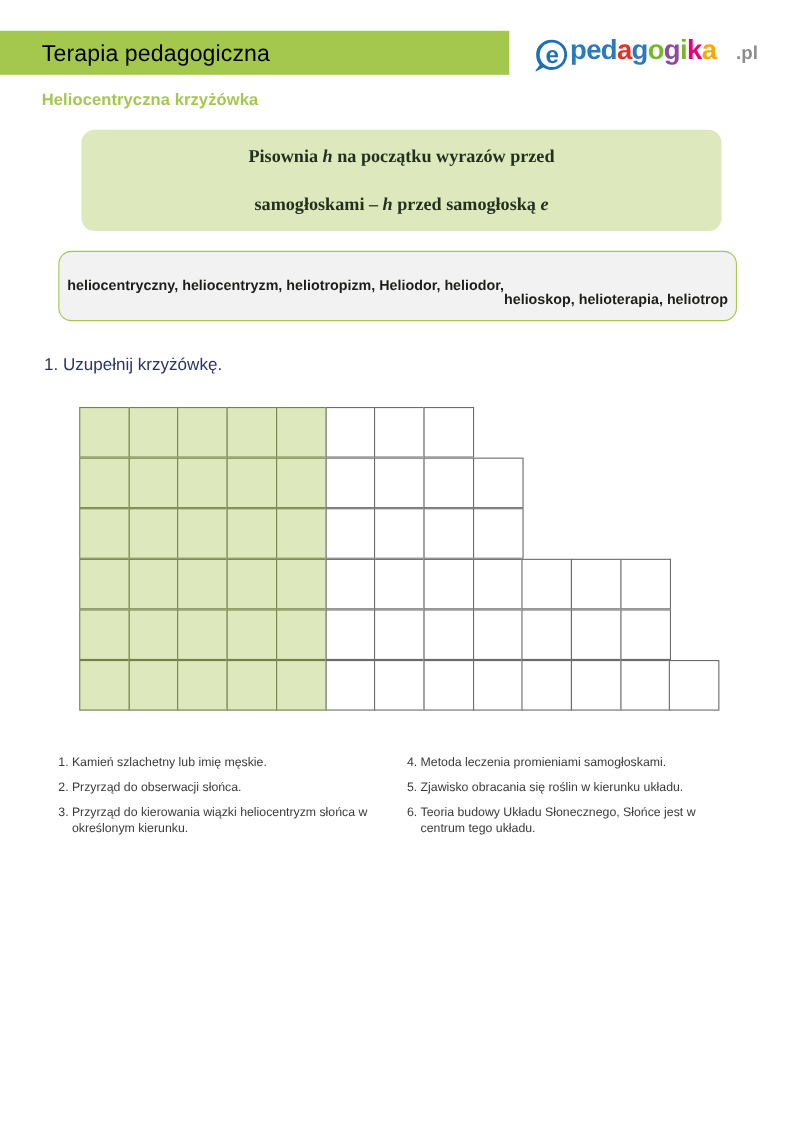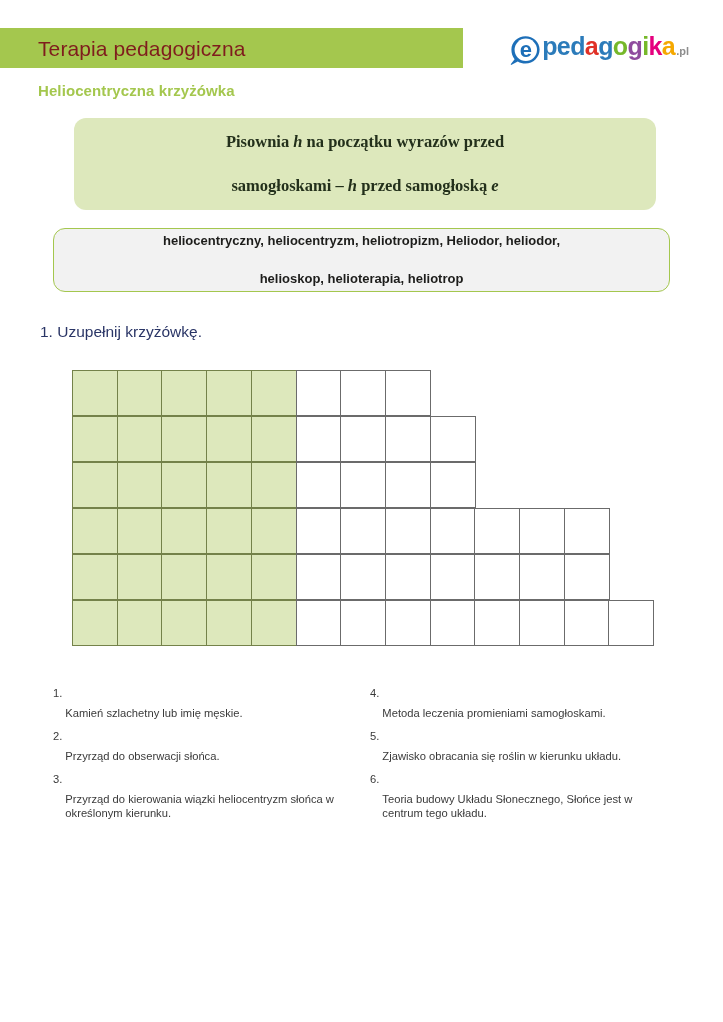--- a/index.html
+++ b/index.html
@@ -20,21 +20,21 @@
     position: absolute;
     left: 0;
     top: 28px;
     width: 463px;
     height: 40px;
     background: #a4c74e;
     display: flex;
     align-items: center;
   }
   .header-title {
-    color: #7f1d1d;
+    color: #000000;
     font-size: 21px;
     font-weight: 400;
     letter-spacing: 0.1px;
     padding-left: 38px;
     line-height: 1;
     text-align: center;
   }
 
   
   .logo {
@@ -58,24 +58,24 @@
   }
   .logo-swoosh {
     position: absolute;
     left: 0;
     top: 0;
     width: 31px;
     height: 31px;
   }
   .logo-letter { display: inline-block; }
   .logo-tld {
-    font-size: 11px;
+    font-size: 17px;
     font-weight: bold;
     color: #8d8d8d;
-    margin-left: 1px;
+    margin-left: 18px;
     letter-spacing: 0;
   }
 
   
   .subtitle {
     position: absolute;
     left: 38px;
     top: 82px;
     color: #a4c74e;
     font-size: 15px;
@@ -113,21 +113,21 @@
   .words-panel {
     position: absolute;
     left: 53px;
     top: 228px;
     width: 617px;
     height: 64px;
     background: #f2f2f2;
     border: 1.4px solid #a4c74e;
     border-radius: 12px;
     display: flex;
-    flex-direction: column;
+    flex-direction: row;
     align-items: center;
     justify-content: center;
     box-sizing: border-box;
   }
   .words-line {
     color: #1d1d1b;
     font-size: 13px;
     font-weight: bold;
     text-align: center;
     line-height: 1.1;
@@ -185,21 +185,21 @@
     display: flex;
     color: #3a3a3a;
     font-size: 11.2px;
     line-height: 1.32;
     margin-bottom: 8px;
   }
   .clue-num {
     flex: 0 0 auto;
     margin-right: 3px;
   }
-  .clue-text { flex: 1 1 auto; margin-top: 20px; }
+  .clue-text { flex: 1 1 auto; }
 </style>
 </head>
 <body>
 
 <div class="header-bar">
   <span class="header-title">Terapia pedagogiczna</span>
 </div>
 
 <div class="logo">
   <span class="logo-e-wrap">

